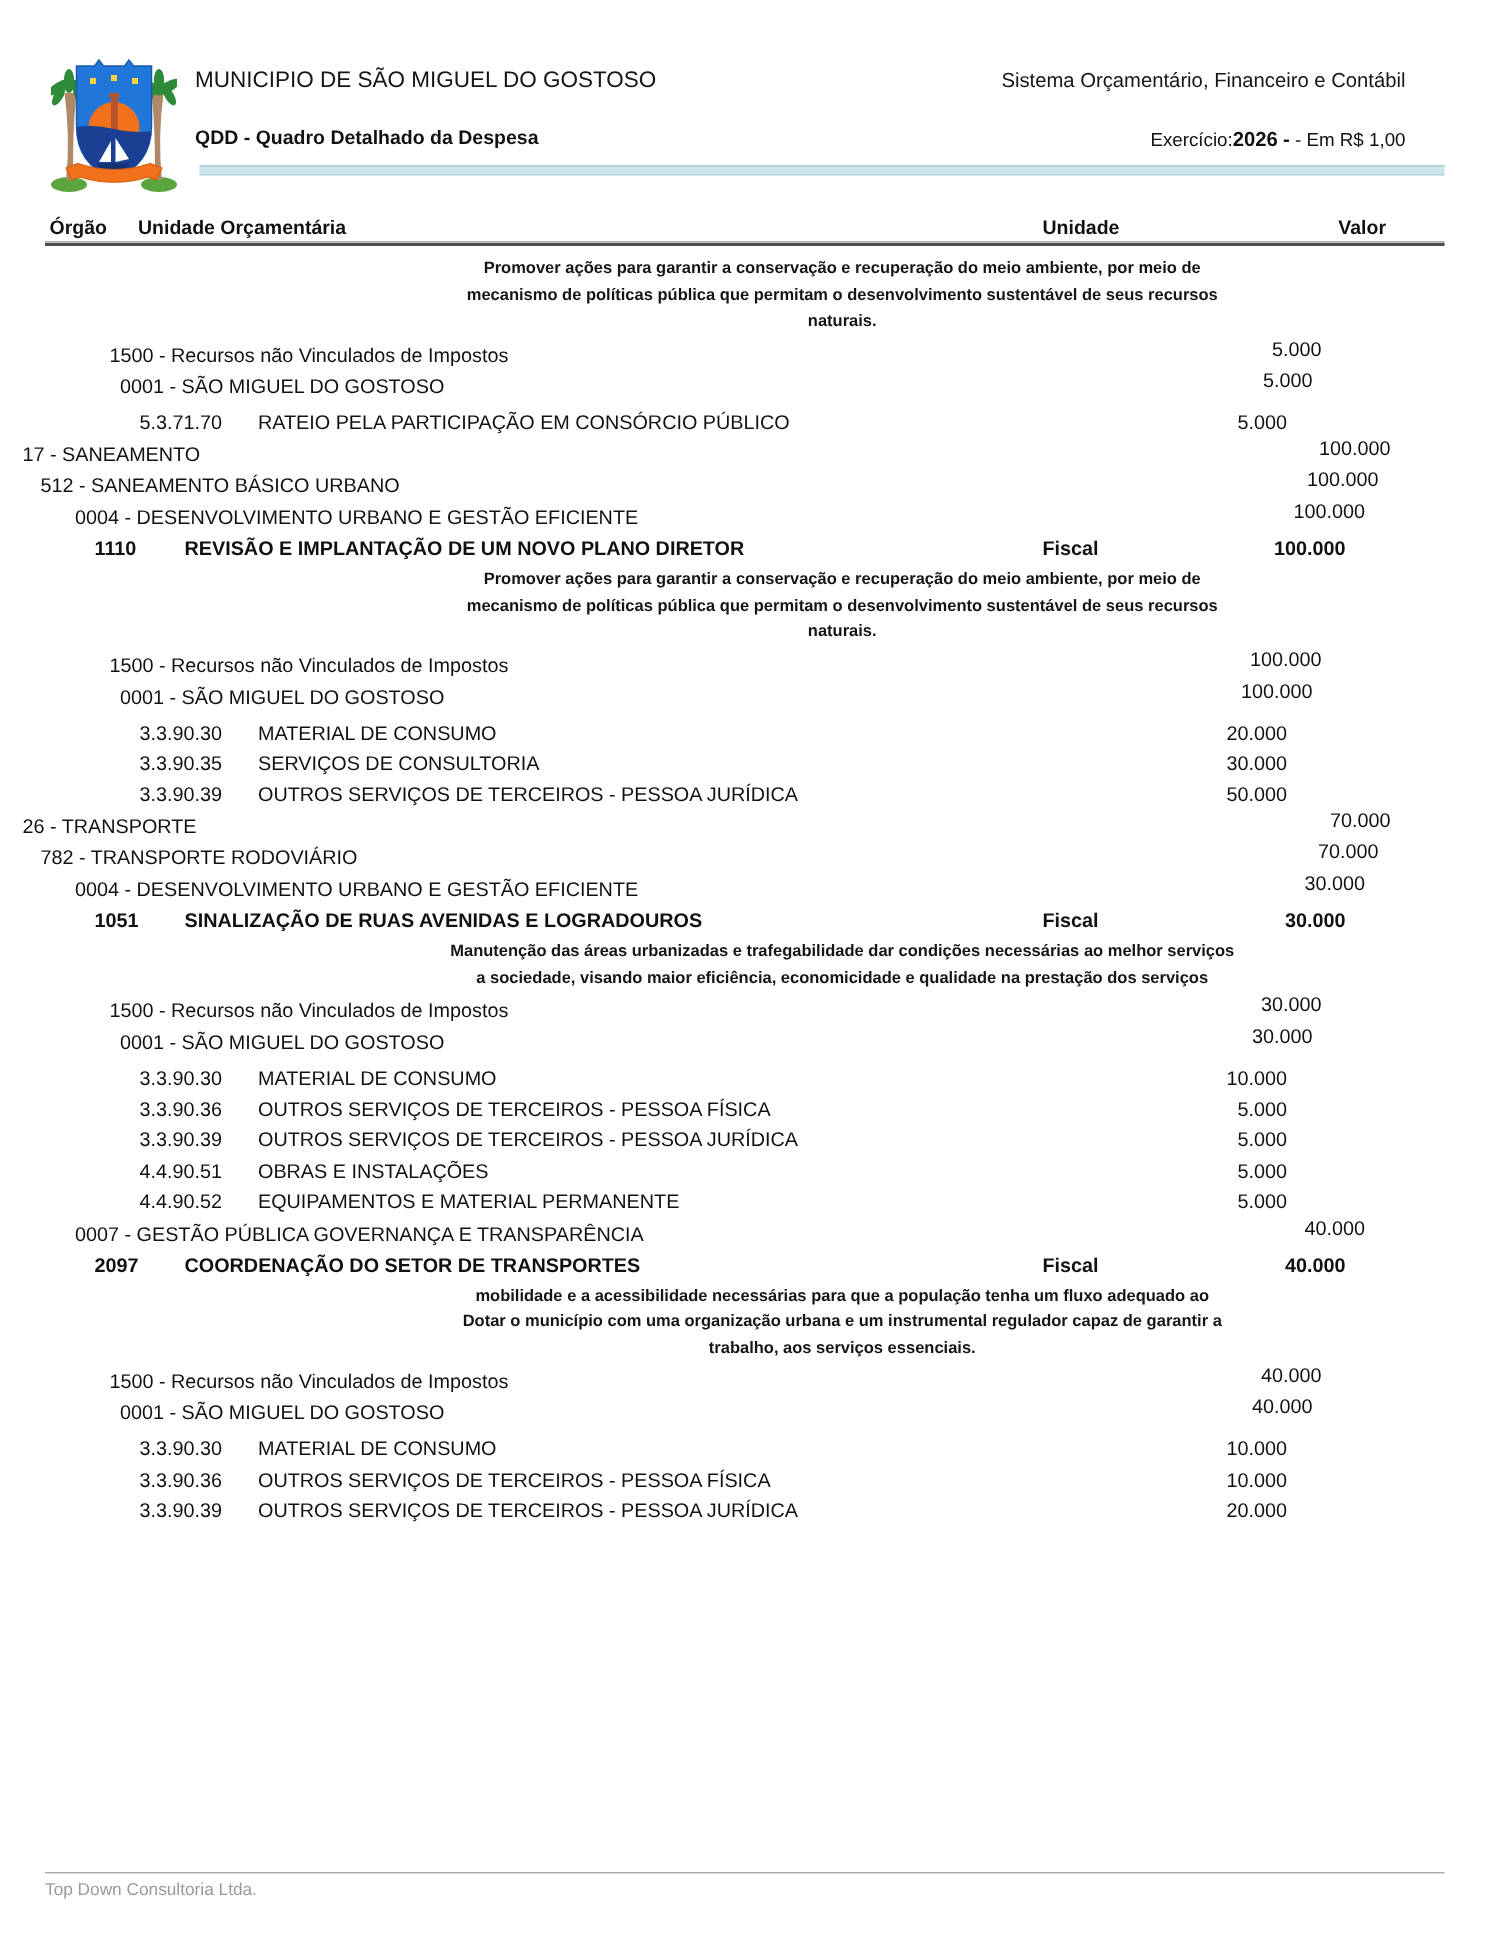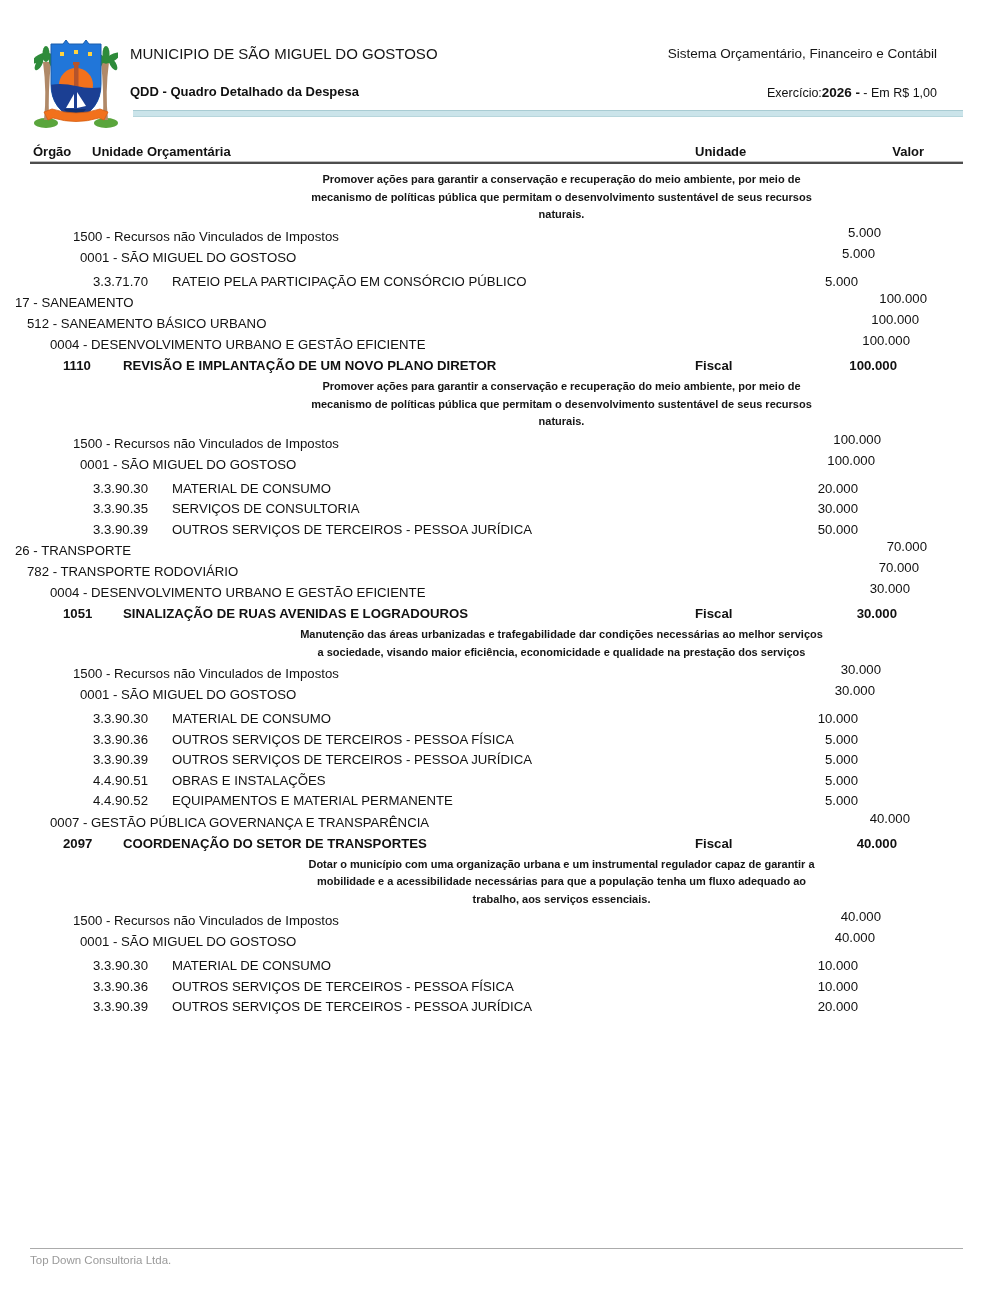--- a/index.html
+++ b/index.html
@@ -134,21 +134,21 @@
     </div>
     <div class="row row-fonte">
       <span class="label">1500 - Recursos não Vinculados de Impostos</span>
       <span class="value">5.000</span>
     </div>
     <div class="row row-subfonte">
       <span class="label">0001 - SÃO MIGUEL DO GOSTOSO</span>
       <span class="value">5.000</span>
     </div>
     <div class="row row-element">
-      <span class="code">3.3.71.70</span>
+      <span class="code">5.3.71.70</span>
       <span class="label">RATEIO PELA PARTICIPAÇÃO EM CONSÓRCIO PÚBLICO</span>
       <span class="value">5.000</span>
     </div>
     <div class="row row-orgao">
       <span class="label">17 - SANEAMENTO</span>
       <span class="value">100.000</span>
     </div>
     <div class="row row-funcao">
       <span class="label">512 - SANEAMENTO BÁSICO URBANO</span>
       <span class="value">100.000</span>
@@ -250,22 +250,22 @@
       <span class="label">0007 - GESTÃO PÚBLICA GOVERNANÇA E TRANSPARÊNCIA</span>
       <span class="value">40.000</span>
     </div>
     <div class="row row-projeto">
       <span class="code">2097</span>
       <span class="label">COORDENAÇÃO DO SETOR  DE TRANSPORTES</span>
       <span class="esfera">Fiscal</span>
       <span class="value">40.000</span>
     </div>
     <div class="desc">
+      <div class="desc-line">mobilidade e a acessibilidade necessárias para que a população tenha um fluxo adequado ao</div>
       <div class="desc-line">Dotar o município com uma organização urbana e um instrumental regulador capaz de garantir a</div>
-      <div class="desc-line">mobilidade e a acessibilidade necessárias para que a população tenha um fluxo adequado ao</div>
       <div class="desc-line">trabalho, aos serviços essenciais.</div>
     </div>
     <div class="row row-fonte">
       <span class="label">1500 - Recursos não Vinculados de Impostos</span>
       <span class="value">40.000</span>
     </div>
     <div class="row row-subfonte">
       <span class="label">0001 - SÃO MIGUEL DO GOSTOSO</span>
       <span class="value">40.000</span>
     </div>

